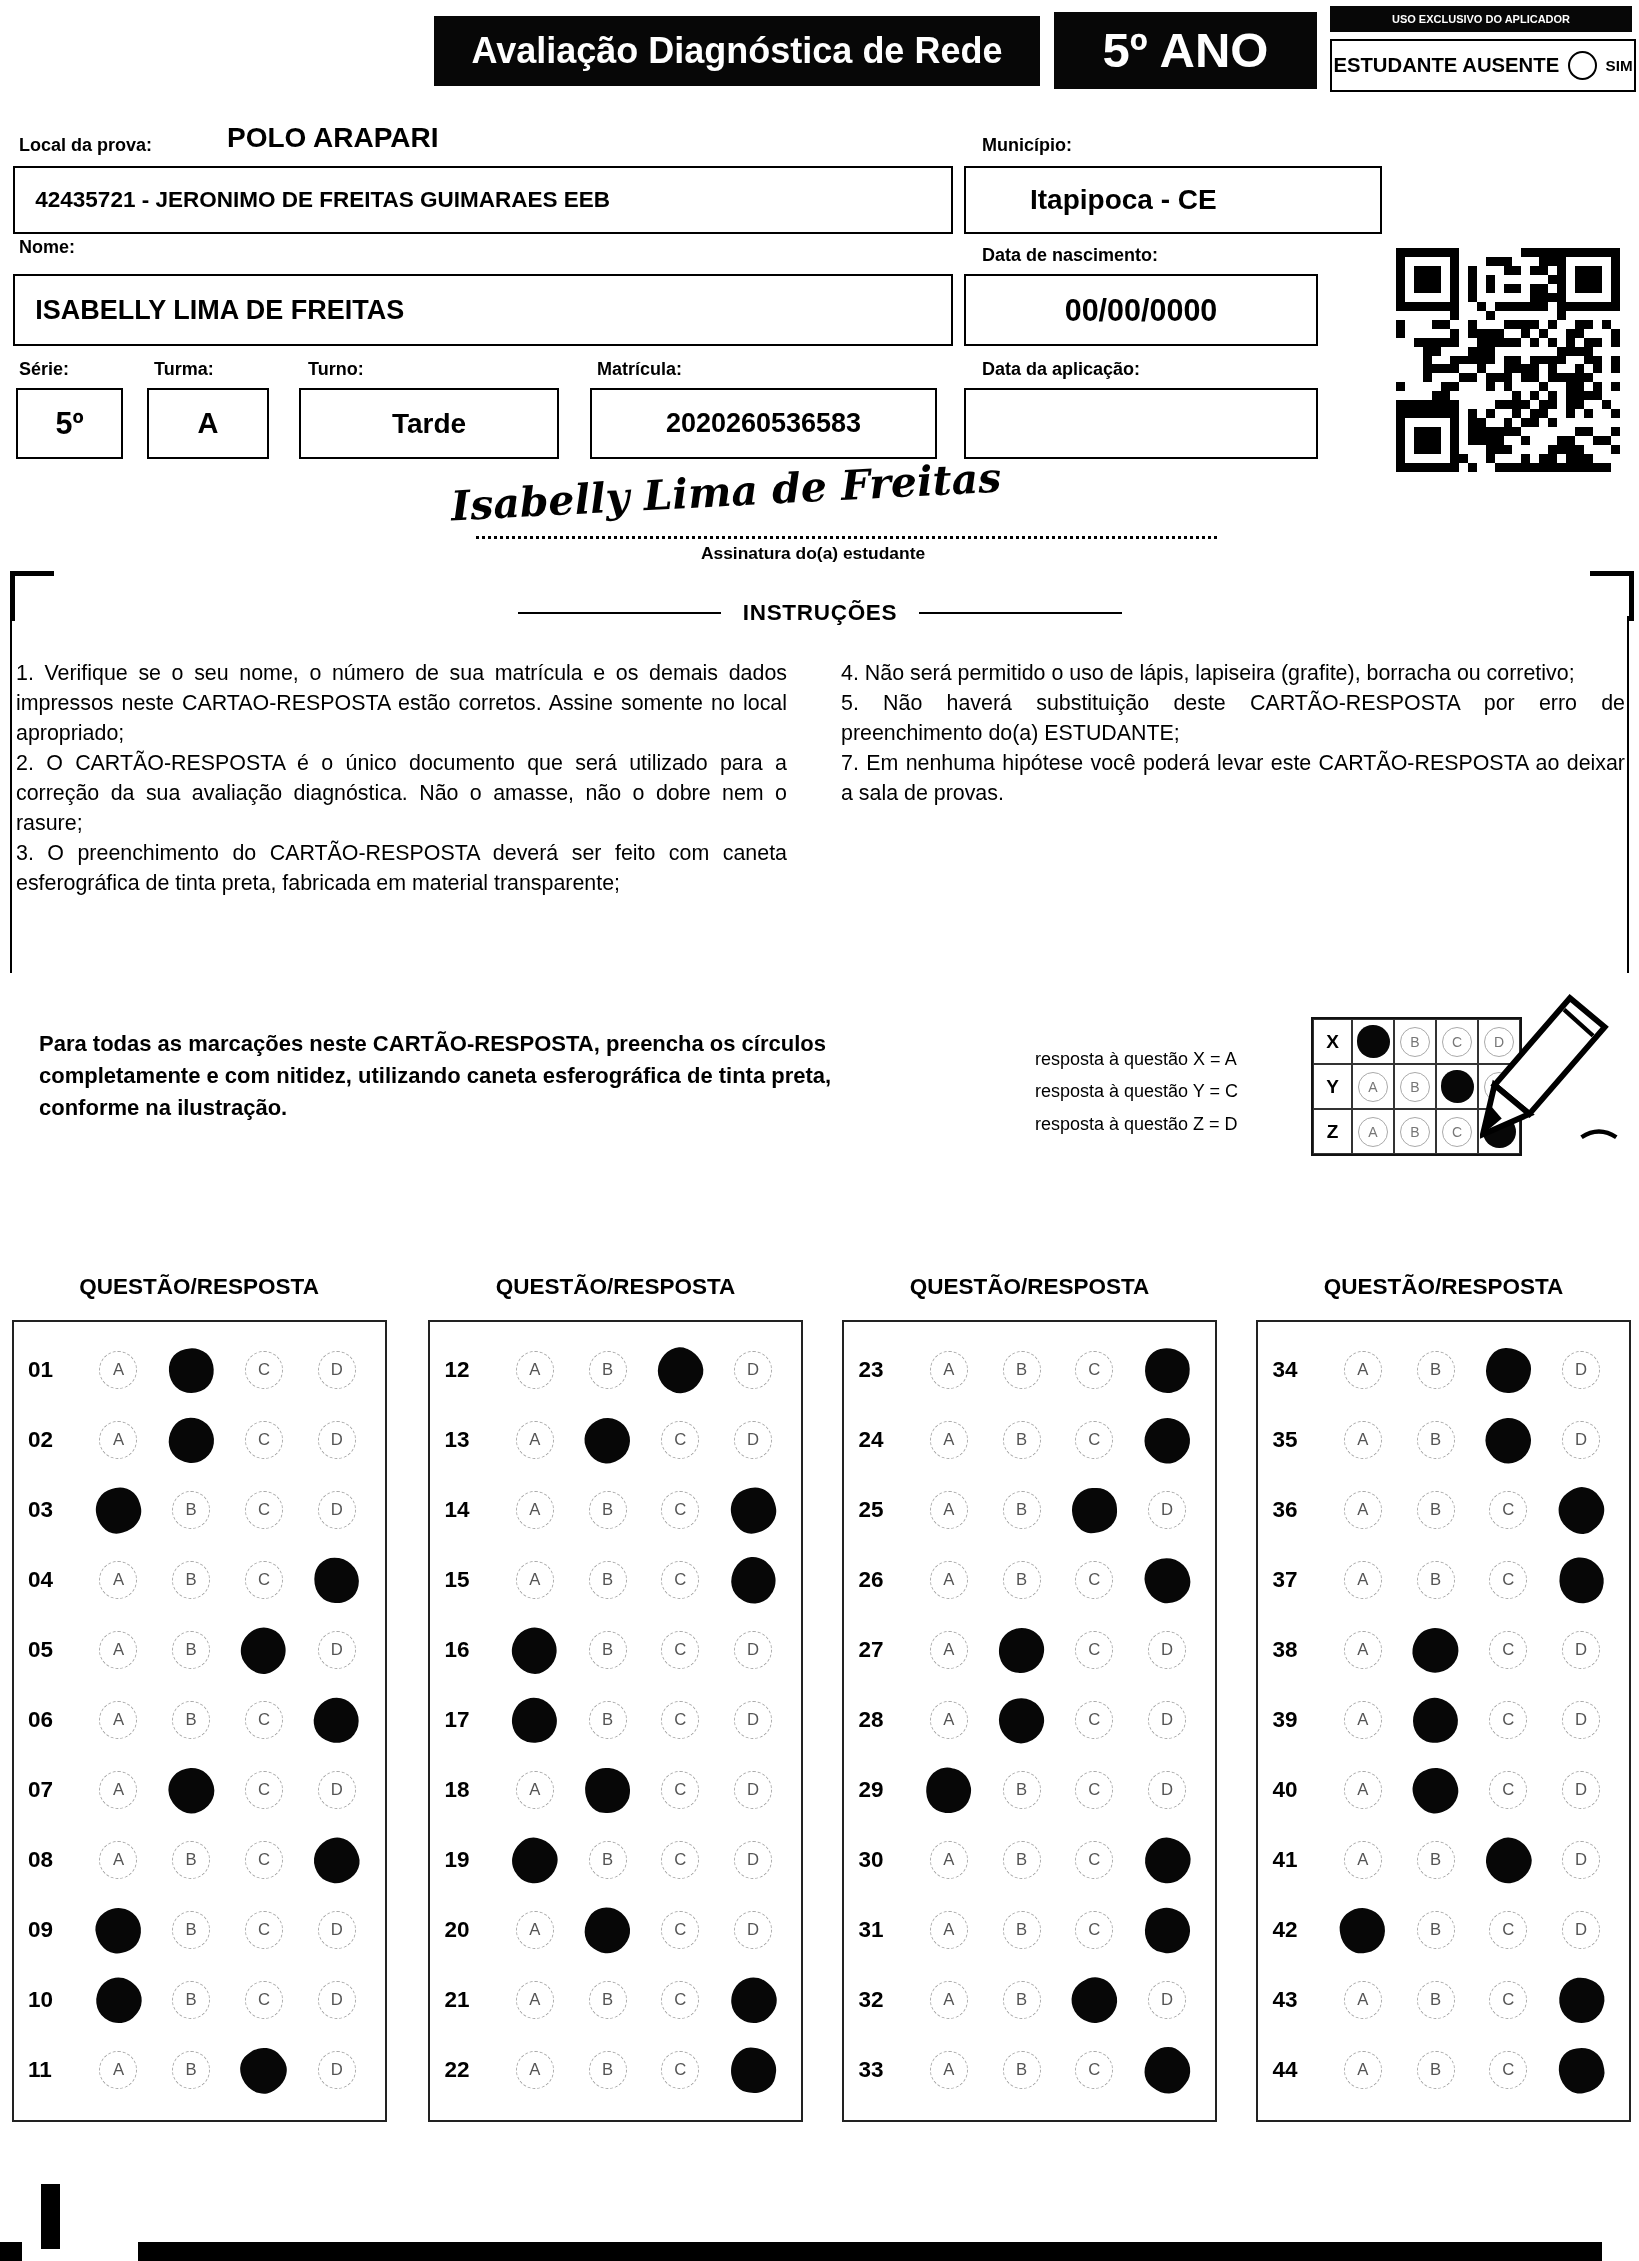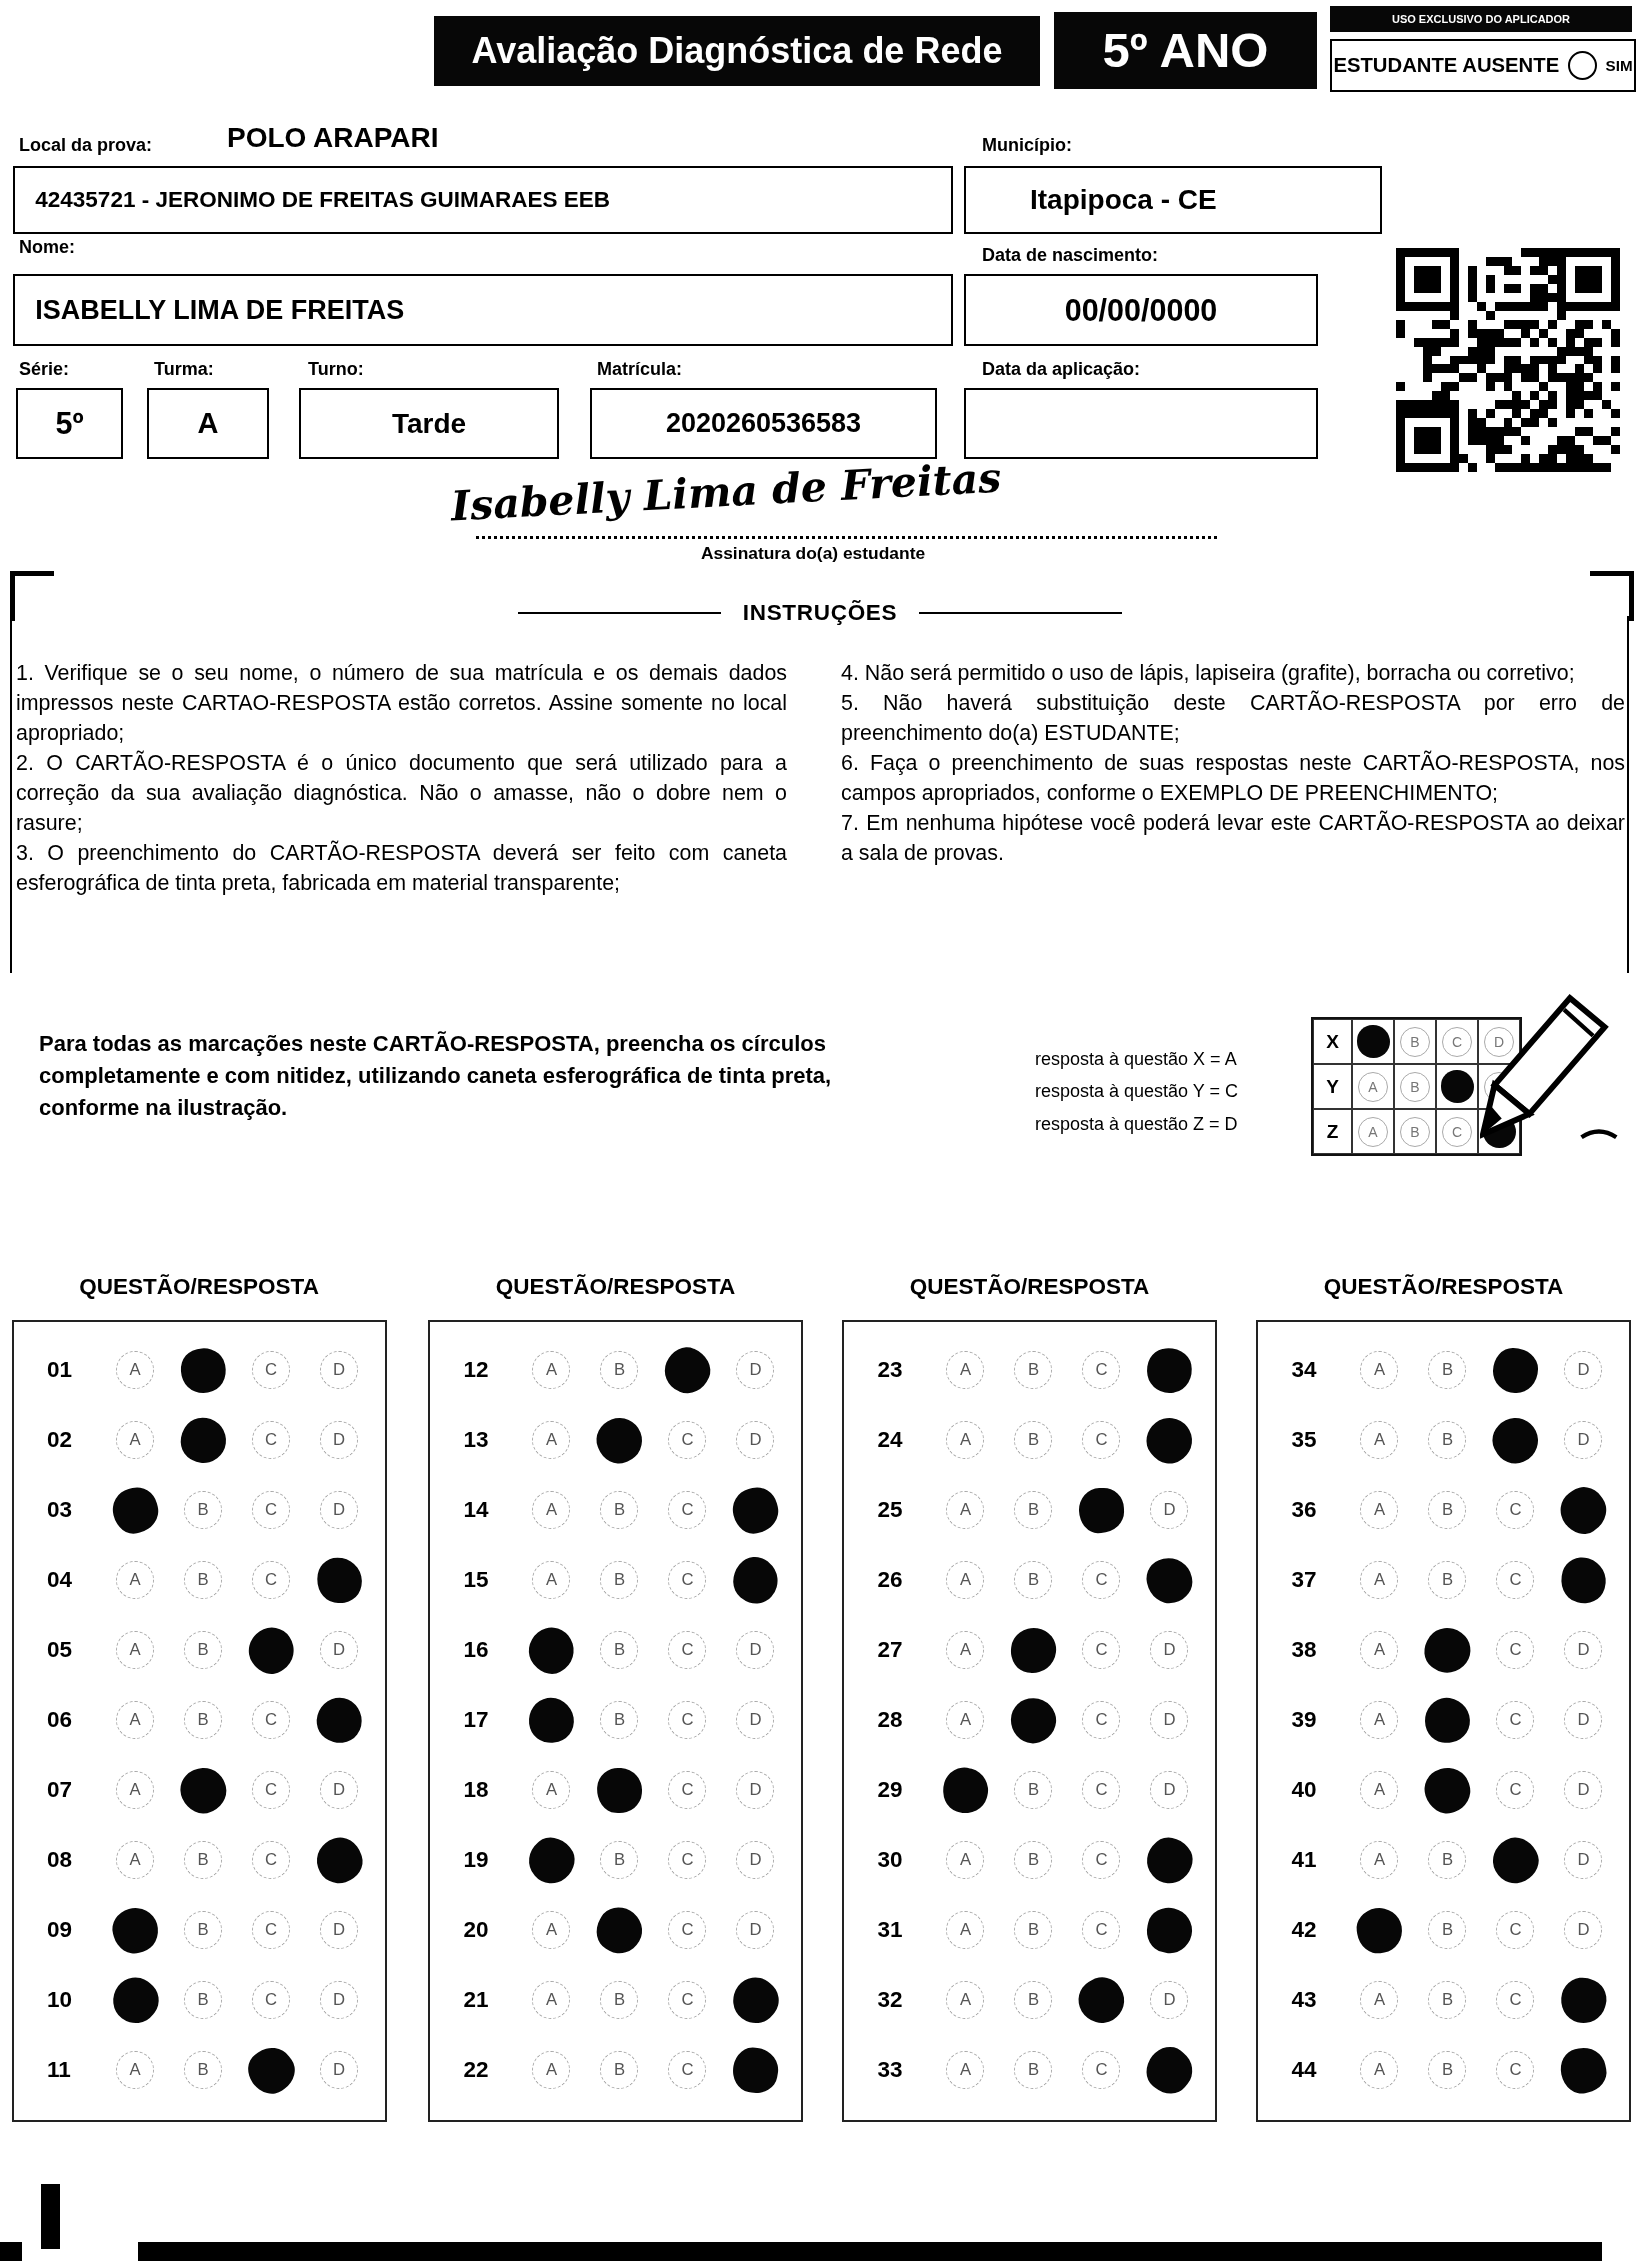--- a/index.html
+++ b/index.html
@@ -72,21 +72,21 @@
   .ex-circle{width:28px;height:28px;border:1.5px solid #aaa;border-radius:50%;display:flex;align-items:center;
              justify-content:center;font-size:14px;color:#777;}
   .pencil{left:1480px;top:992px;width:145px;height:160px;}
 
   
   .ans-title{top:1274px;width:375px;text-align:center;font-size:22.5px;font-weight:bold;}
   .t1{left:11.6px;} .t2{left:428px;} .t3{left:842px;} .t4{left:1256px;}
   .ansbox{top:1320px;width:375px;height:802px;border:2.2px solid #222;background:#fff;padding-top:13px;box-sizing:border-box;}
   .b1{left:11.6px;} .b2{left:428px;} .b3{left:842px;} .b4{left:1256px;}
   .ans-row{height:70px;display:flex;align-items:center;padding:0 11.6px 0 14.5px;}
-  .qnum{width:54px;font-size:22.5px;font-weight:bold;margin-left:19px;}
+  .qnum{width:54px;font-size:22.5px;font-weight:bold;}
   .slot{flex:1;display:flex;align-items:center;justify-content:center;}
   .bubble{width:38px;height:38px;border:1.5px dashed #a8a8a8;border-radius:50%;display:flex;align-items:center;
           justify-content:center;font-size:16.7px;color:#555;background:#fff;box-sizing:border-box;}
   .blob{width:45px;height:45px;background:#070707;border-radius:48% 52% 50% 50%;}
   .blob-sm{width:33px;height:33px;}
 
   
   .bar-left{left:41px;top:2184px;width:19px;height:65px;background:#000;}
   .sq-bl{left:0;top:2242px;width:22px;height:19px;background:#000;}
   .bar-bottom{left:138px;top:2242px;width:1464px;height:19px;background:#000;}
@@ -768,21 +768,20 @@
     <span class="rule"></span>
   </div>
   <div class="abs instr-col instr-left">
       <p class="instr-item">1. Verifique se o seu nome, o número de sua matrícula e os demais dados impressos neste CARTAO-RESPOSTA estão corretos. Assine somente no local apropriado;</p>
       <p class="instr-item">2. O CARTÃO-RESPOSTA é o único documento que será utilizado para a correção da sua avaliação diagnóstica. Não o amasse, não o dobre nem o rasure;</p>
       <p class="instr-item">3. O preenchimento do CARTÃO-RESPOSTA deverá ser feito com caneta esferográfica de tinta preta, fabricada em material transparente;</p>
     </div>
   <div class="abs instr-col instr-right">
       <p class="instr-item">4. Não será permitido o uso de lápis, lapiseira (grafite), borracha ou corretivo;</p>
       <p class="instr-item">5. Não haverá substituição deste CARTÃO-RESPOSTA por erro de preenchimento do(a) ESTUDANTE;</p>
-      <p class="instr-item">6. Faça o preenchimento de suas respostas neste CARTÃO-RESPOSTA, nos campos apropriados, conforme o EXEMPLO DE PREENCHIMENTO;</p>
       <p class="instr-item">7. Em nenhuma hipótese você poderá levar este CARTÃO-RESPOSTA ao deixar a sala de provas.</p>
     </div>
 
   <div class="abs example-legend">
       <p class="legend-line">resposta à questão X = A</p>
       <p class="legend-line">resposta à questão Y = C</p>
       <p class="legend-line">resposta à questão Z = D</p>
     </div>
   <div class="abs example-text">Para todas as marcações neste CARTÃO-RESPOSTA, preencha os círculos completamente e com nitidez, utilizando caneta esferográfica de tinta preta, conforme na ilustração.</div>
   <div class="abs example-grid">

